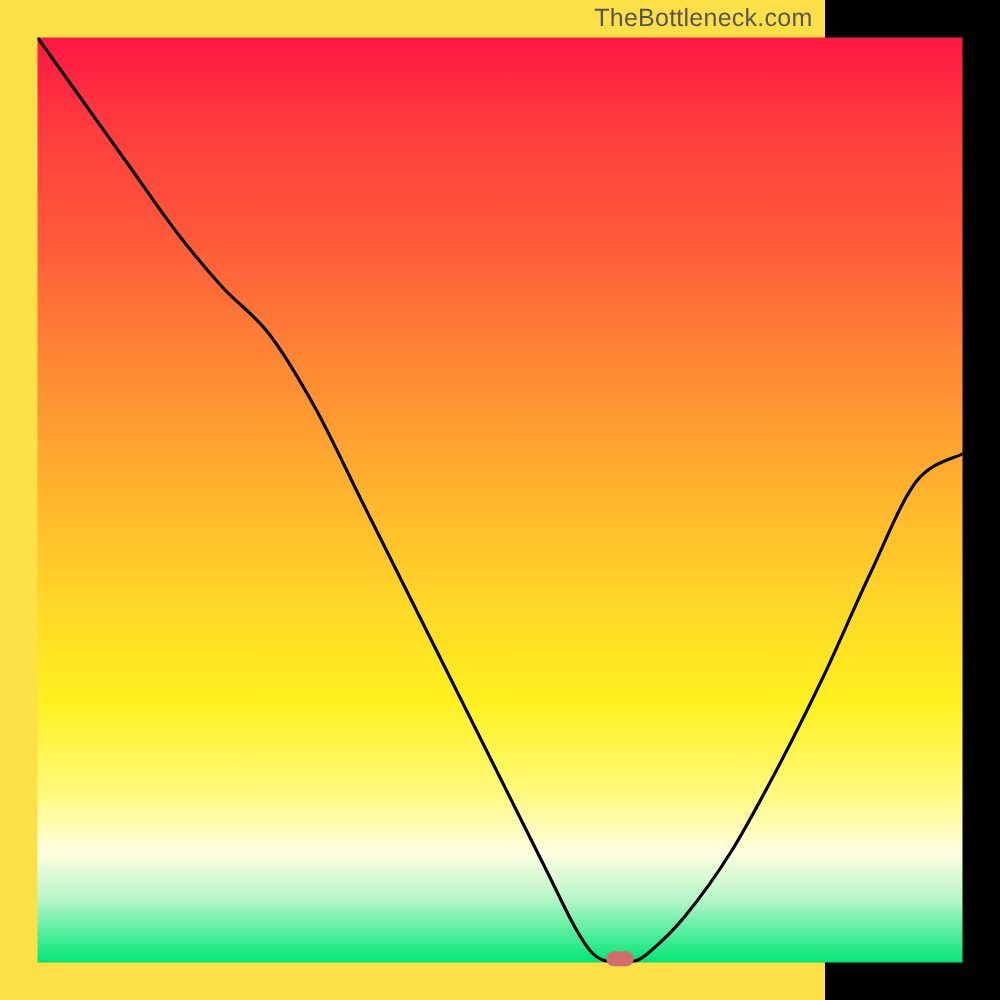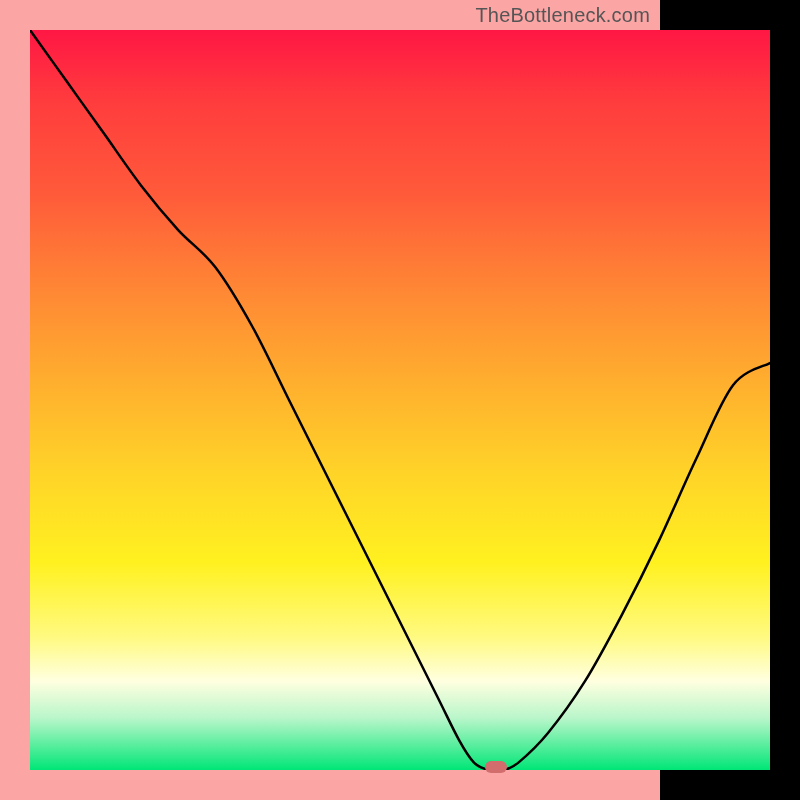--- a/index.html
+++ b/index.html
@@ -8,21 +8,21 @@
     width: 800px;
     height: 800px;
     background: #000;
     font-family: Arial, Helvetica, sans-serif;
     overflow: hidden;
   }
   .frame {
     position: relative;
     width: 660px;
     height: 800px;
-    background: #fca5a5;
+    background: #fde047;
   }
   .watermark {
     position: absolute;
     top: 4px;
     right: 10px;
     color: #555;
     font-size: 20px;
     font-weight: 500;
     letter-spacing: 0.2px;
     z-index: 5;

